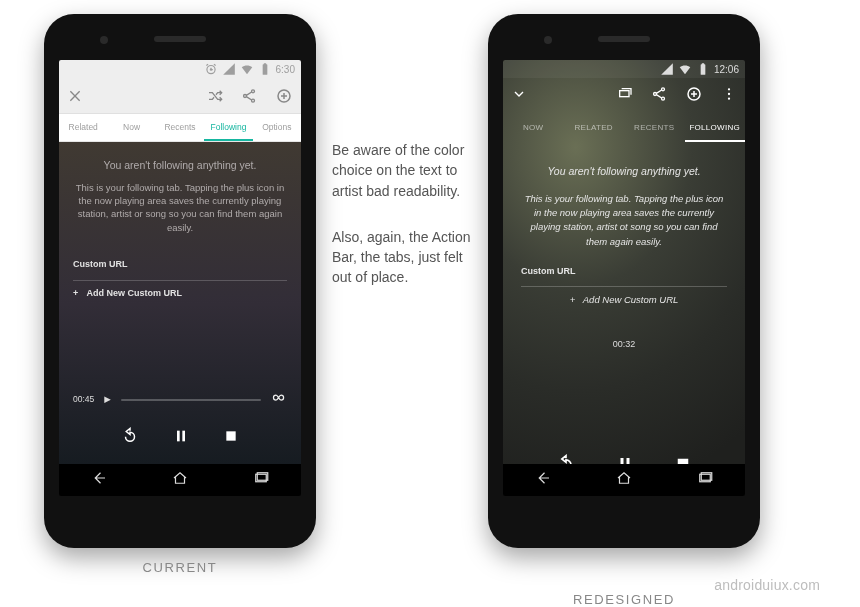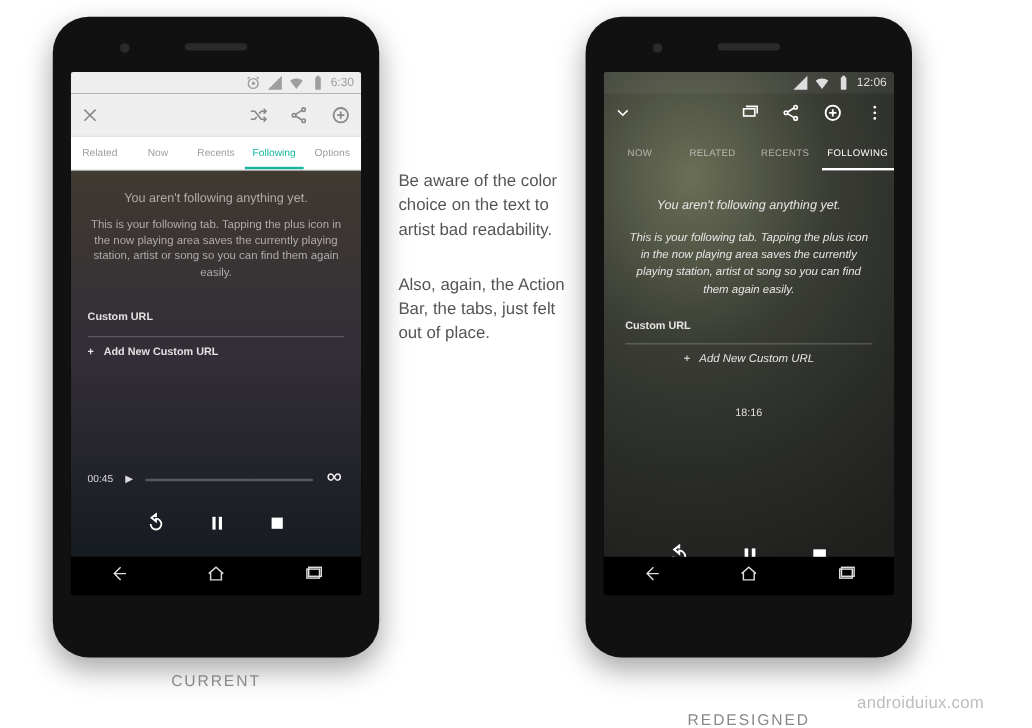--- a/index.html
+++ b/index.html
@@ -369,21 +369,21 @@
 
       <div class="right-content">
         <div class="title">You aren't following anything yet.</div>
         <div class="desc">This is your following tab. Tapping the plus icon in the now playing area saves the currently playing station, artist ot song so you can find them again easily.</div>
         <div class="sec-label">Custom URL</div>
         <div class="divider"></div>
         <div class="add-row2">
           <span>+&nbsp;&nbsp;</span>
           <span>Add New Custom URL</span>
         </div>
-        <div class="time">18:16</div>
+        <div class="time">00:32</div>
 
         <div class="transport-right">
           <span>
             <svg class="i20" viewBox="0 0 24 24" stroke="#fff" stroke-width="2" fill="none">
                 <path d="M12 5V2L7 6l5 4V7a6 6 0 11-6 6"></path>
               </svg>
           </span>
           <span>
             <svg class="i18" viewBox="0 0 24 24" fill="#fff">
                 <rect x="6" y="4" width="4" height="16"></rect>

